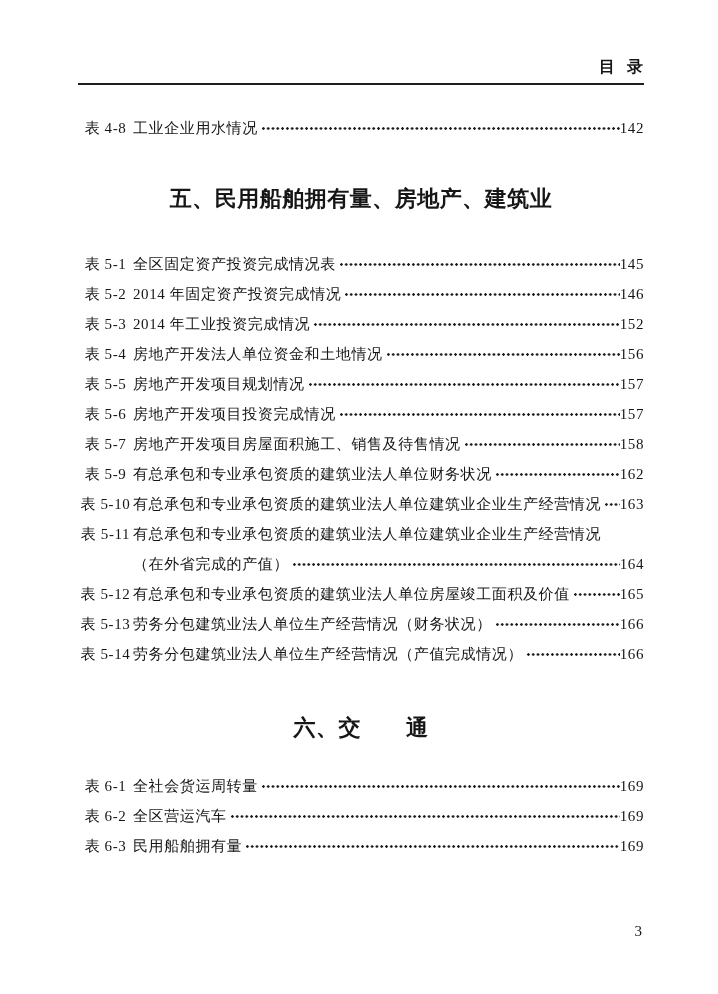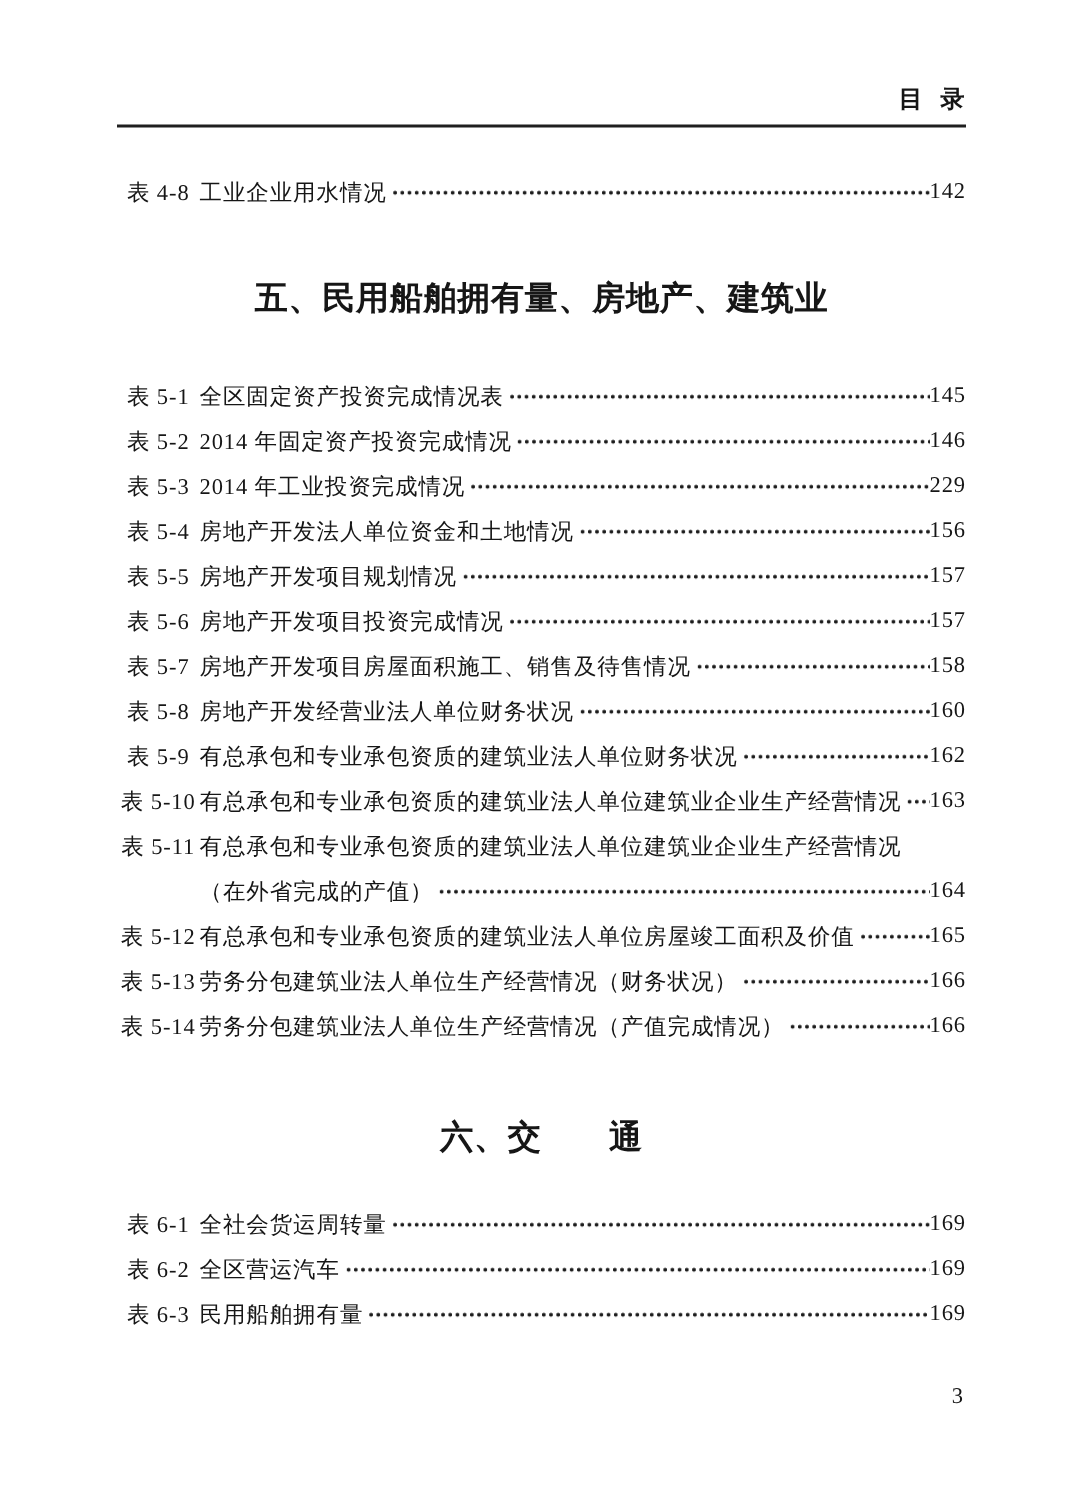--- a/index.html
+++ b/index.html
@@ -116,21 +116,21 @@
       <span class="dots"></span>
       <span class="pagenum">146</span>
     </div>
 
   </div>
           <div class="entry">
     <div class="line line-1">
       <span class="label">表 5-3</span>
       <span class="title">2014 年工业投资完成情况</span>
       <span class="dots"></span>
-      <span class="pagenum">229</span>
+      <span class="pagenum">152</span>
     </div>
 
   </div>
           <div class="entry">
     <div class="line line-1">
       <span class="label">表 5-4</span>
       <span class="title">房地产开发法人单位资金和土地情况</span>
       <span class="dots"></span>
       <span class="pagenum">156</span>
     </div>
@@ -153,29 +153,20 @@
       <span class="pagenum">157</span>
     </div>
 
   </div>
           <div class="entry">
     <div class="line line-1">
       <span class="label">表 5-7</span>
       <span class="title">房地产开发项目房屋面积施工、销售及待售情况</span>
       <span class="dots"></span>
       <span class="pagenum">158</span>
-    </div>
-
-  </div>
-          <div class="entry">
-    <div class="line line-1">
-      <span class="label">表 5-8</span>
-      <span class="title">房地产开发经营业法人单位财务状况</span>
-      <span class="dots"></span>
-      <span class="pagenum">160</span>
     </div>
 
   </div>
           <div class="entry">
     <div class="line line-1">
       <span class="label">表 5-9</span>
       <span class="title">有总承包和专业承包资质的建筑业法人单位财务状况</span>
       <span class="dots"></span>
       <span class="pagenum">162</span>
     </div>

